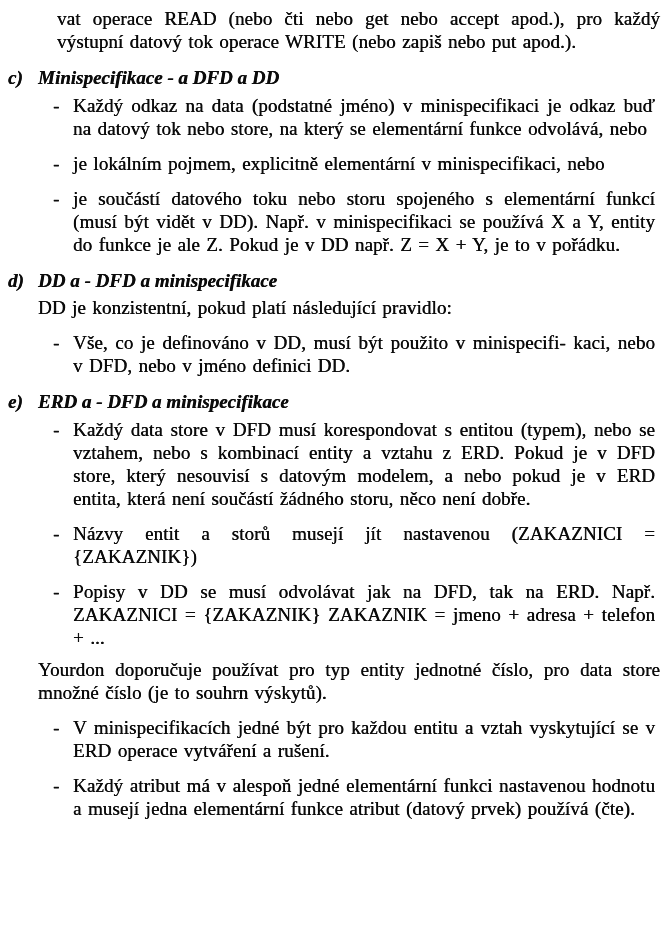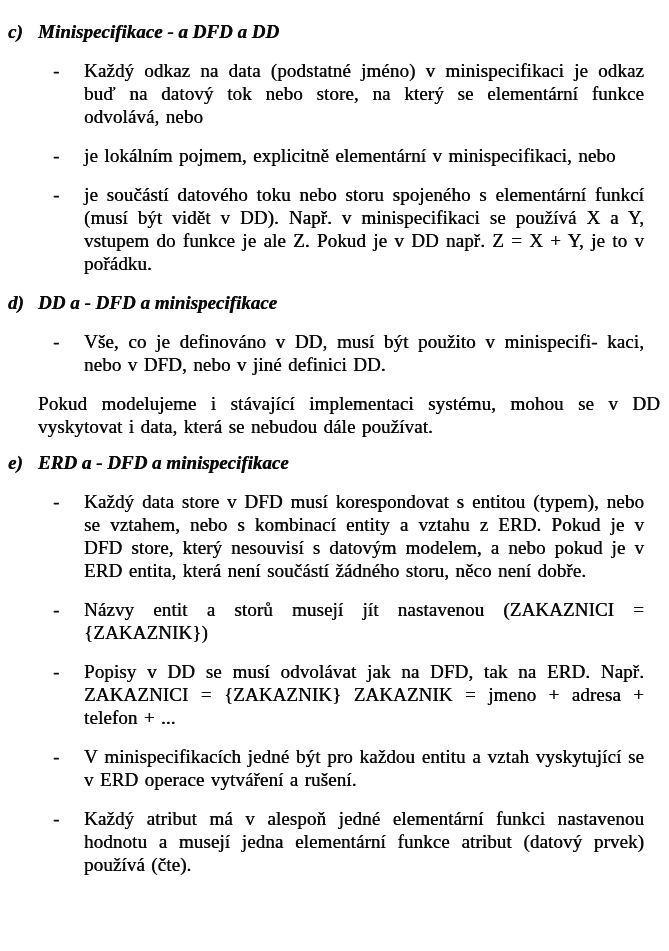--- a/index.html
+++ b/index.html
@@ -17,21 +17,21 @@
   .page {
     box-sizing: border-box;
     width: 669px;
     height: 951px;
     padding-top: 7px;
     background: #ffffff;
     
     text-shadow: 0.35px 0 0 currentColor;
   }
   p {
-    margin: 16px;
+    margin: 5px;
     font-size: 19px;
     line-height: 23px;
     text-align: justify;
     letter-spacing: 0.1px;
     word-spacing: 1.5px;
   }
   
   .intro {
     margin: 0 9px 0 57px;
   }
@@ -74,69 +74,71 @@
     top: 0;
     font-size: 19px;
     line-height: 23px;
   }
 </style>
 </head>
 <body>
 
 <div class="page">
 
+  <p class="intro">vat operace READ (nebo čti nebo get nebo accept apod.), pro každý výstupní datový tok operace WRITE (nebo zapiš nebo put apod.).</p>
 
   <div class="sect">
     <div class="heading">
       <span class="label">c)</span>
       <span class="title">Minispecifikace - a DFD a DD</span>
     </div>
     <div class="item">
       <span class="dash">-</span>
       <p>Každý odkaz na data (podstatné jméno) v minispecifikaci je odkaz buď na datový tok nebo store, na který se elementární funkce odvolává, nebo</p>
     </div>
     <div class="item">
       <span class="dash">-</span>
       <p>je lokálním pojmem, explicitně elementární v minispecifikaci, nebo</p>
     </div>
     <div class="item">
       <span class="dash">-</span>
-      <p>je součástí datového toku nebo storu spojeného s elementární funkcí (musí být vidět v DD). Např. v minispecifikaci se používá X a Y, vstupem do funkce je ale Z. Pokud je v DD např. Z = X + Y, je to v pořádku.</p>
+      <p>je součástí datového toku nebo storu spojeného s elementární funkcí (musí být vidět v DD). Např. v minispecifikaci se používá X a Y, entity do funkce je ale Z. Pokud je v DD např. Z = X + Y, je to v pořádku.</p>
     </div>
   </div>
 
   <div class="sect">
     <div class="heading">
       <span class="label">d)</span>
       <span class="title">DD a - DFD a minispecifikace</span>
     </div>
+    <p class="sect-para">DD je konzistentní, pokud platí následující pravidlo:</p>
     <div class="item">
       <span class="dash">-</span>
-      <p>Vše, co je definováno v DD, musí být použito v minispecifi- kaci, nebo v DFD, nebo v jiné definici DD.</p>
+      <p>Vše, co je definováno v DD, musí být použito v minispecifi- kaci, nebo v DFD, nebo v jméno definici DD.</p>
     </div>
-    <p class="sect-para">Pokud modelujeme i stávající implementaci systému, mohou se v DD vyskytovat i data, která se nebudou dále používat.</p>
   </div>
 
   <div class="sect">
     <div class="heading">
       <span class="label">e)</span>
       <span class="title">ERD a - DFD a minispecifikace</span>
     </div>
     <div class="item">
       <span class="dash">-</span>
       <p>Každý data store v DFD musí korespondovat s entitou (typem), nebo se vztahem, nebo s kombinací entity a vztahu z ERD. Pokud je v DFD store, který nesouvisí s datovým modelem, a nebo pokud je v ERD entita, která není součástí žádného storu, něco není dobře.</p>
     </div>
     <div class="item">
       <span class="dash">-</span>
       <p>Názvy entit a storů musejí jít nastavenou (ZAKAZNICI = {ZAKAZNIK})</p>
     </div>
     <div class="item">
       <span class="dash">-</span>
       <p>Popisy v DD se musí odvolávat jak na DFD, tak na ERD. Např. ZAKAZNICI = {ZAKAZNIK} ZAKAZNIK = jmeno + adresa + telefon + ...</p>
     </div>
+    <p class="sect-para">Yourdon doporučuje používat pro typ entity jednotné číslo, pro data store množné číslo (je to souhrn výskytů).</p>
     <div class="item">
       <span class="dash">-</span>
       <p>V minispecifikacích jedné být pro každou entitu a vztah vyskytující se v ERD operace vytváření a rušení.</p>
     </div>
     <div class="item">
       <span class="dash">-</span>
       <p>Každý atribut má v alespoň jedné elementární funkci nastavenou hodnotu a musejí jedna elementární funkce atribut (datový prvek) používá (čte).</p>
     </div>
   </div>
 

